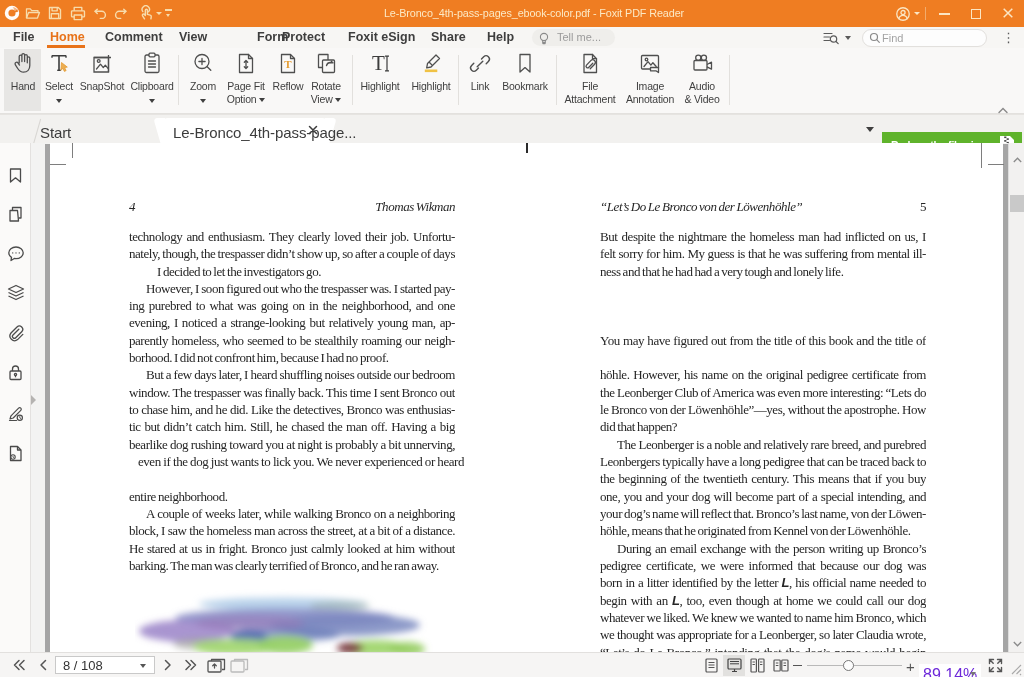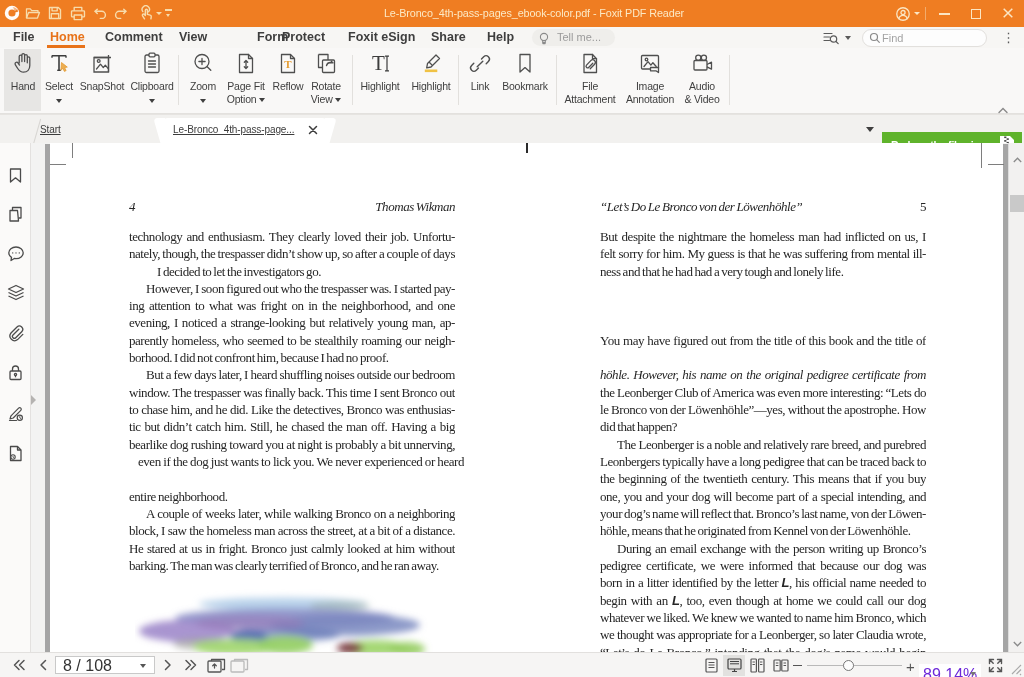--- a/index.html
+++ b/index.html
@@ -28,21 +28,21 @@
 .rsep { position:absolute; top:7px; width:1px; height:50px; background:#E2E0DD; }
 .caret { display:inline-block; width:0; height:0; border-left:3.5px solid transparent; border-right:3.5px solid transparent; border-top:4px solid #3F3F3F; vertical-align:middle; }
 #hand-bg { position:absolute; left:4px; top:1px; width:37px; height:62px; background:#E7E6E4; }
 
 
 #tabbar { position:absolute; left:0; top:114px; width:1024px; height:29px; background:#F2F1EF; border-top:1px solid #E6E4E1; }
 .tabslant { position:absolute; top:3px; width:1px; height:26px; background:#D8D6D3; transform:rotate(16deg); transform-origin:bottom; }
 #tab-active { position:absolute; left:163px; top:3px; width:164px; height:26px; background:#fff; border-radius:5px 5px 0 0; }
 #tab-active:before { content:""; position:absolute; left:-6px; top:0; width:12px; height:26px; background:#fff; transform:skewX(16deg); border-radius:4px 0 0 0; }
 #tab-active:after { content:""; position:absolute; right:-6px; top:0; width:12px; height:26px; background:#fff; transform:skewX(-16deg); border-radius:0 4px 0 0; }
-.tabtxt { position:absolute; font-size:10px; letter-spacing:-0.1px; color:#3C3C3C;text-decoration:underline; }
+.tabtxt { position:absolute; font-size:15px; letter-spacing:-0.1px; color:#3C3C3C; }
 #reduce-btn { position:absolute; left:882px; top:1px; width:140px; height:16px; background:#5FB32B; color:#fff;margin-top:16px; }
 #reduce-btn .rt { position:absolute; left:9px; top:6px; font-size:13.5px; font-weight:bold; letter-spacing:-0.3px; transform:scaleX(0.78); transform-origin:left center; white-space:nowrap; }
 
 
 #main { position:absolute; left:0; top:143px; width:1024px; height:509px; background:#F3F3F2; }
 #sidebar { position:absolute; left:0; top:0; width:31px; height:509px; background:#FBFAF9; border-right:1px solid #E3E1DF; }
 #sidebar svg { position:absolute; left:7px; }
 #page { position:absolute; left:50px; top:0; width:953px; height:509px; background:#fff; }
 #pedge-l { position:absolute; left:45px; top:1px; width:5px; height:508px; background:#A5A5A5; }
 #pedge-r { position:absolute; left:1003px; top:1px; width:5px; height:508px; background:#A5A5A5; }
@@ -56,21 +56,21 @@
 .bl { position:absolute; width:326px; height:17px; overflow:hidden; color:#262626;
       font-family:"Liberation Serif", serif; font-size:13px; letter-spacing:-0.45px; word-spacing:-0.8px;
       white-space:nowrap; }
 .jl { text-align:justify; text-align-last:justify; white-space:normal; }
 .hdr { font-style:italic; }
 #h1name { position:absolute; left:600px; width:326px; text-align:center; color:#A97C3B; font-family:"Liberation Sans",sans-serif; font-size:20px; }
 
 
 #statusbar { position:absolute; left:0; top:652px; width:1024px; height:25px; background:#F6F5F4; border-top:1px solid #E2E0DE; }
 #statusbar .sicon { position:absolute; top:4px; }
-#pgbox { position:absolute; left:55px; top:3px; width:100px; height:18px; background:#fff; border:1px solid #C9C9C9; font-size:16px; color:#333; line-height:17px; padding-left:7px; }
+#pgbox { position:absolute; left:55px; top:3px; width:100px; height:18px; background:#fff; border:1px solid #C9C9C9; font-size:13px; color:#333; line-height:17px; padding-left:7px; }
 </style>
 </head>
 <body>
 <div id="app">
 
 <div id="titlebar">
   <svg style="left:4px; top:5px;" width="16" height="16" viewBox="0 0 21 21" fill="none">
     <circle cx="10.5" cy="10.5" r="7.1" stroke="#FFFFFF" stroke-width="4.8" opacity="0.97"></circle>
     <path d="M11.5 10 L17.8 5.5 L18.2 9.2 Z" fill="#EF7D22"></path>
     <path d="M11.2 2.9 C14.5 2.5 17.3 4.4 18.0 7.3 L13.9 8.3 C13.6 6 12.8 4.3 11.2 2.9 Z" fill="#EF7D22" opacity="0.55"></path>
@@ -362,40 +362,40 @@
       <ellipse cx="240" cy="61" rx="32" ry="8" fill="#A0D56E" opacity="0.95"></ellipse>
       <ellipse cx="272" cy="62" rx="18" ry="7" fill="#93CC5E" opacity="0.9"></ellipse>
       <ellipse cx="215" cy="61" rx="13" ry="5.5" fill="#7A3A40" opacity="0.95"></ellipse>
     </g>
   </svg>
   <div id="doccontent" style="position:absolute;left:0;top:0;width:1024px;height:509px;overflow:hidden;">
 <div class="bl jl" style="left:129px; top:85.8px; ">technology and enthusiasm. They clearly loved their job. Unfortu-</div>
 <div class="bl jl" style="left:129px; top:103.1px; ">nately, though, the trespasser didn’t show up, so after a couple of days</div>
 <div class="bl" style="left:129px; top:120.5px;margin-left:28px; ">I decided to let the investigators go.</div>
 <div class="bl jl" style="left:129px; top:137.8px; padding-left:17px;">However, I soon figured out who the trespasser was. I started pay-</div>
-<div class="bl jl" style="left:129px; top:155.1px; ">ing attention to what was fright on in the neighborhood, and one</div>
+<div class="bl jl" style="left:129px; top:155.1px; ">ing purebred to what was going on in the neighborhood, and one</div>
 <div class="bl jl" style="left:129px; top:172.4px; ">evening, I noticed a strange-looking but relatively young man, ap-</div>
 <div class="bl jl" style="left:129px; top:189.8px; ">parently homeless, who seemed to be stealthily roaming our neigh-</div>
 <div class="bl" style="left:129px; top:207.1px; ">borhood. I did not confront him, because I had no proof.</div>
 <div class="bl jl" style="left:129px; top:224.4px; padding-left:17px;">But a few days later, I heard shuffling noises outside our bedroom</div>
 <div class="bl jl" style="left:129px; top:241.8px; ">window. The trespasser was finally back. This time I sent Bronco out</div>
 <div class="bl jl" style="left:129px; top:259.1px; ">to chase him, and he did. Like the detectives, Bronco was enthusias-</div>
 <div class="bl jl" style="left:129px; top:276.4px; ">tic but didn’t catch him. Still, he chased the man off. Having a big</div>
 <div class="bl jl" style="left:129px; top:293.8px; ">bearlike dog rushing toward you at night is probably a bit unnerving,</div>
 <div class="bl jl" style="left:138px; top:311.1px; ">even if the dog just wants to lick you. We never experienced or heard</div>
 <div class="bl" style="left:129px; top:345.8px; ">entire neighborhood.</div>
 <div class="bl jl" style="left:129px; top:363.1px; padding-left:17px;">A couple of weeks later, while walking Bronco on a neighboring</div>
 <div class="bl jl" style="left:129px; top:380.4px; ">block, I saw the homeless man across the street, at a bit of a distance.</div>
 <div class="bl jl" style="left:129px; top:397.7px; ">He stared at us in fright. Bronco just calmly looked at him without</div>
 <div class="bl" style="left:129px; top:415.1px; ">barking. The man was clearly terrified of Bronco, and he ran away.</div>
 <div class="bl jl" style="left:600px; top:85.8px; ">But despite the nightmare the homeless man had inflicted on us, I</div>
 <div class="bl jl" style="left:600px; top:103.1px; ">felt sorry for him. My guess is that he was suffering from mental ill-</div>
 <div class="bl" style="left:600px; top:120.5px; ">ness and that he had had a very tough and lonely life.</div>
 <div class="bl jl" style="left:600px; top:189.8px; ">You may have figured out from the title of this book and the title of</div>
-<div class="bl jl" style="left:600px; top:224.4px;font-style:italic; ">höhle. However, his name on the original pedigree certificate from</div>
+<div class="bl jl" style="left:600px; top:224.4px; ">höhle. However, his name on the original pedigree certificate from</div>
 <div class="bl jl" style="left:600px; top:241.8px; ">the Leonberger Club of America was even more interesting: “Lets do</div>
 <div class="bl jl" style="left:600px; top:259.1px; ">le Bronco von der Löwenhöhle”—yes, without the apostrophe. How</div>
 <div class="bl" style="left:600px; top:276.4px; ">did that happen?</div>
 <div class="bl jl" style="left:600px; top:293.8px; padding-left:17px;">The Leonberger is a noble and relatively rare breed, and purebred</div>
 <div class="bl jl" style="left:600px; top:311.1px; ">Leonbergers typically have a long pedigree that can be traced back to</div>
 <div class="bl jl" style="left:600px; top:328.4px; ">the beginning of the twentieth century. This means that if you buy</div>
 <div class="bl jl" style="left:600px; top:345.8px; ">one, you and your dog will become part of a special intending, and</div>
 <div class="bl jl" style="left:600px; top:363.1px; ">your dog’s name will reflect that. Bronco’s last name, von der Löwen-</div>
 <div class="bl" style="left:600px; top:380.4px; ">höhle, means that he originated from Kennel von der Löwenhöhle.</div>
 <div class="bl jl" style="left:600px; top:397.7px; padding-left:17px;">During an email exchange with the person writing up Bronco’s</div>

